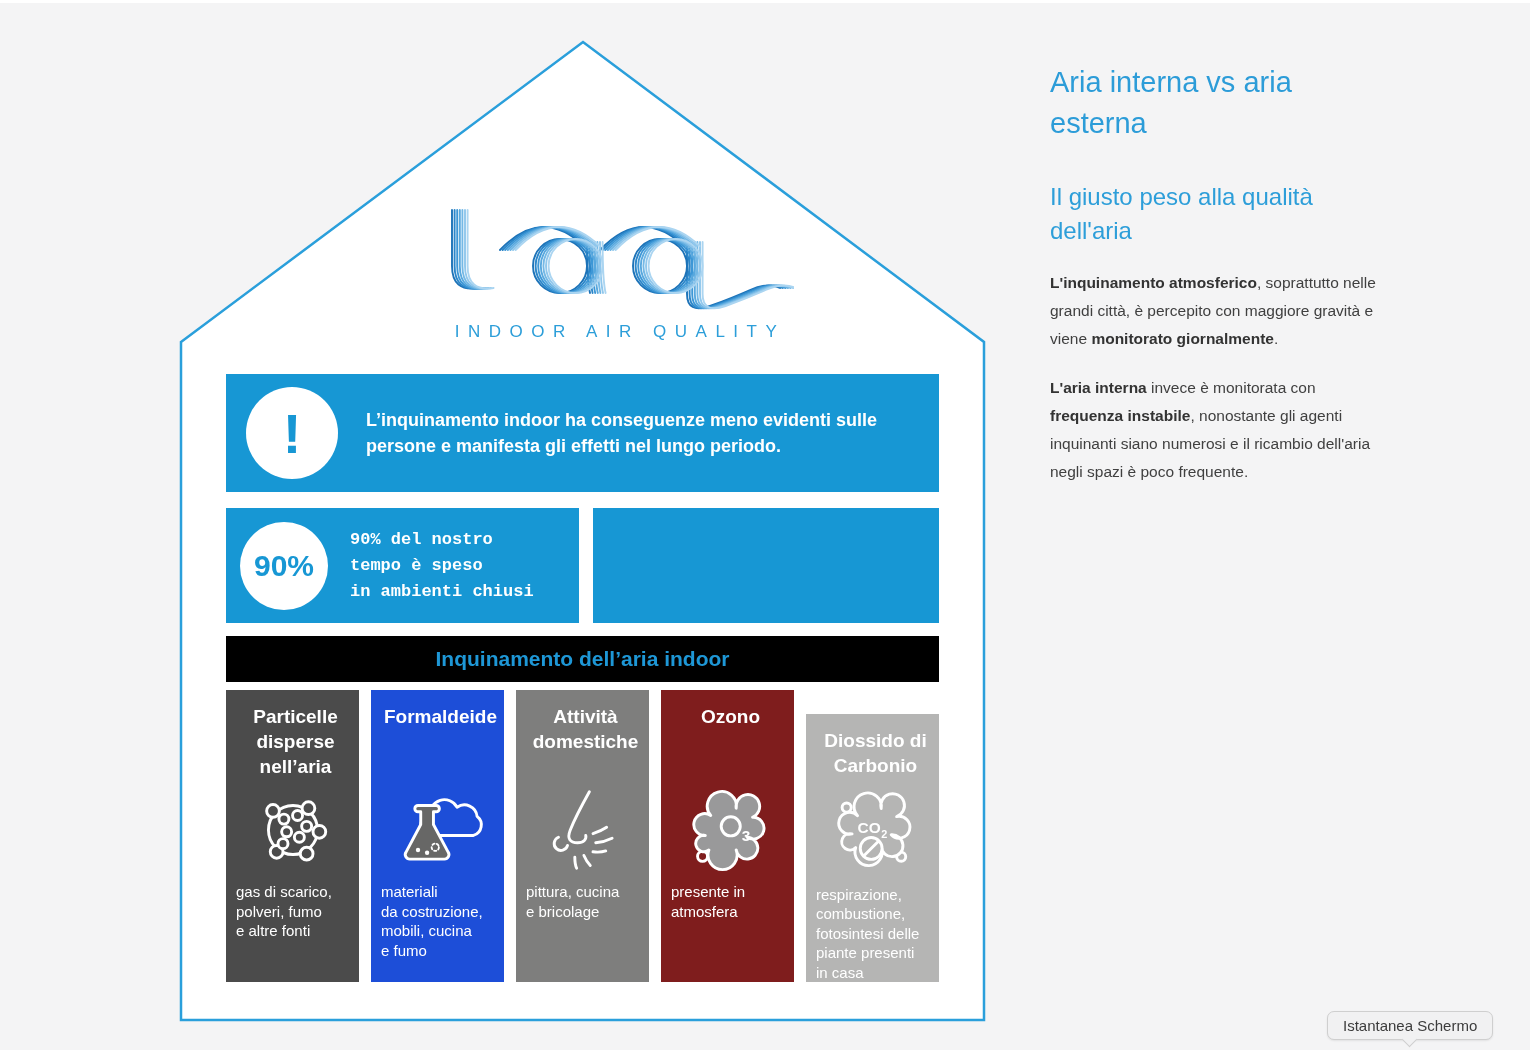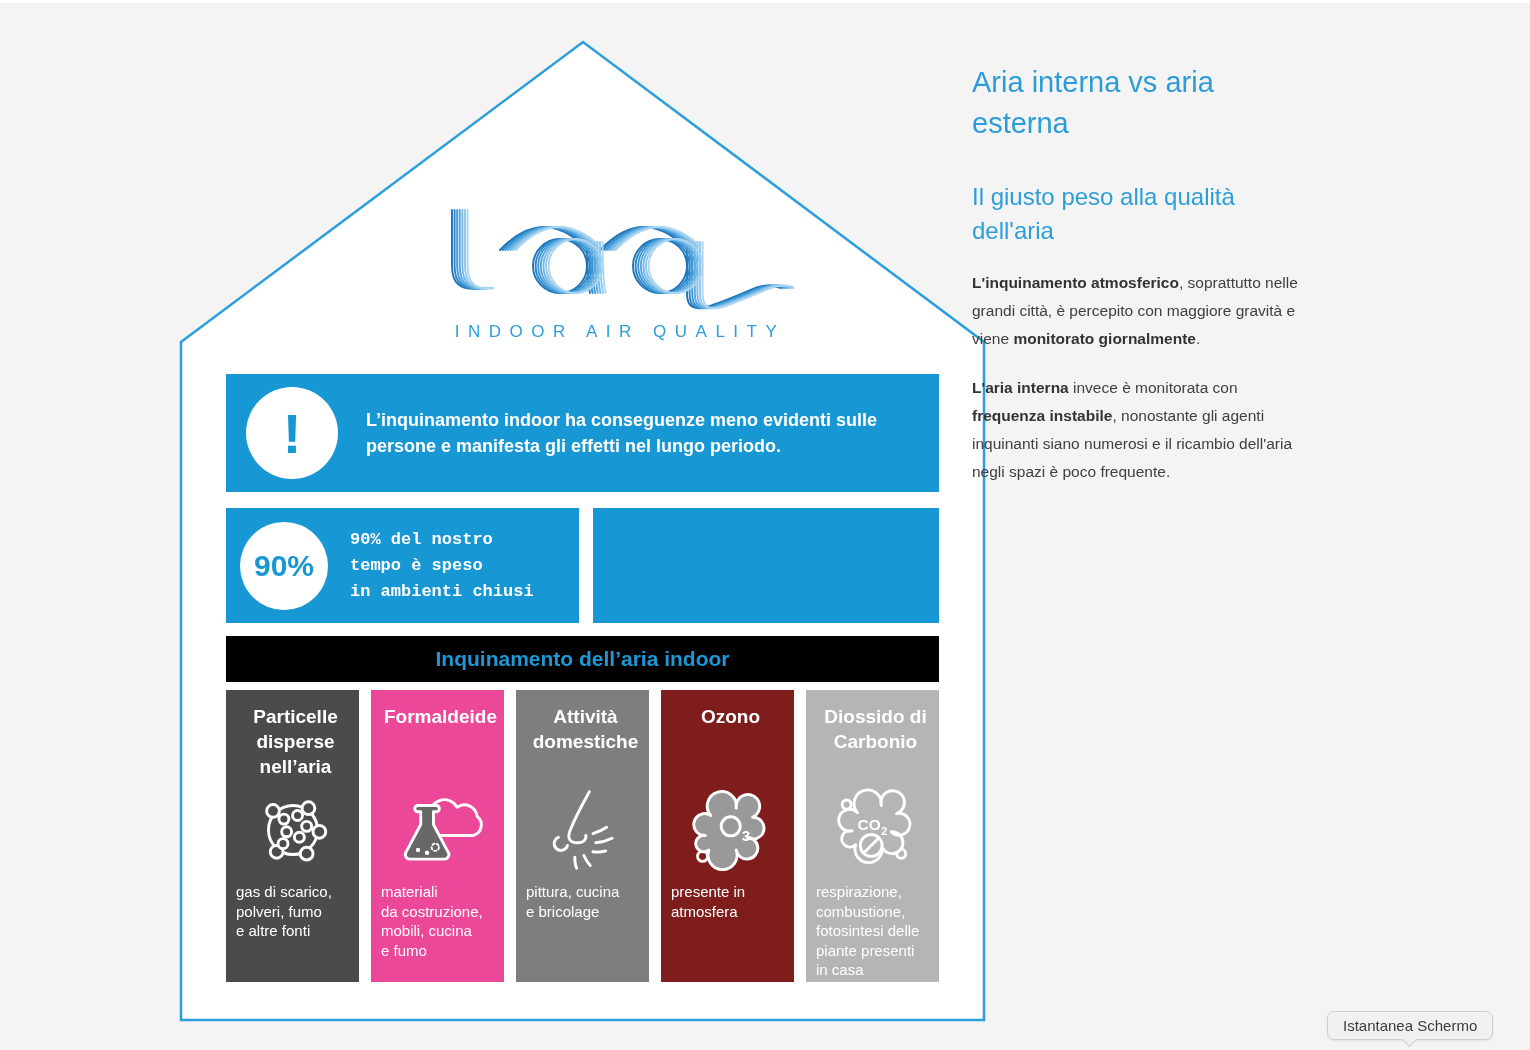--- a/index.html
+++ b/index.html
@@ -58,30 +58,30 @@
 
   .pollutants { margin-top:8px; display:flex; gap:12px; height:292px; }
   .pcol { width:133px; display:flex; flex-direction:column; color:#fff; }
   .pcol-title {
     margin-top:14px; height:78px; text-align:center;
     font-weight:bold; font-size:19px; line-height:25px;padding-left:6px;
   }
   .pcol-icon { height:96px; display:flex; align-items:center; justify-content:center; }
   .pcol-caption { flex:1; padding:4px 10px 0 10px; font-size:15px; line-height:19.5px; }
   .pcol1 { background:#4b4b4b; } .pcol1 .pcol-icon { color:#4b4b4b; }
-  .pcol2 { background:#ec4899; } .pcol2 .pcol-icon { color:#676766; }
+  .pcol2 { background:#1d4ed8; } .pcol2 .pcol-icon { color:#676766; }
   .pcol3 { background:#7e7e7d; } .pcol3 .pcol-icon { color:#7e7e7d; }
   .pcol4 { background:#7f1d1d; } .pcol4 .pcol-icon { color:#99999a; }
-  .pcol5 { background:#b5b5b4; } .pcol5 .pcol-icon { color:#b5b5b4; }
+  .pcol5 { background:#b5b5b4;margin-top:24px; } .pcol5 .pcol-icon { color:#b5b5b4; }
   .pcol-icon svg { stroke:#ffffff; stroke-width:3.2; fill:none; stroke-linecap:round; stroke-linejoin:round; }
   .pcol-icon svg .solid { fill:currentColor; }
   .pcol-icon svg text { stroke:none; fill:#ffffff; font-weight:bold; font-family:"Liberation Sans",sans-serif; }
 
   
-  .aside { position:absolute; left:972px; top:62px; width:340px; }
+  .aside { position:absolute; left:1050px; top:62px; width:340px; }
   .aside-title { color:#2c9cd8; font-weight:400; font-size:29px; line-height:41px; }
   .aside-subtitle { color:#2d9ed9; font-weight:400; font-size:24px; line-height:34px; margin-top:36px; }
   .aside p { margin-top:21px; font-size:15.5px; line-height:28px; color:#404040; }
   .aside p b { color:#333333; }
 
   
   .tooltip {
     position:absolute; left:1327px; top:1011px; height:29px;
     background:#f1f1f2; border:1px solid #cfcfcf; border-radius:7px;
     display:flex; align-items:center; padding:0 15px;

